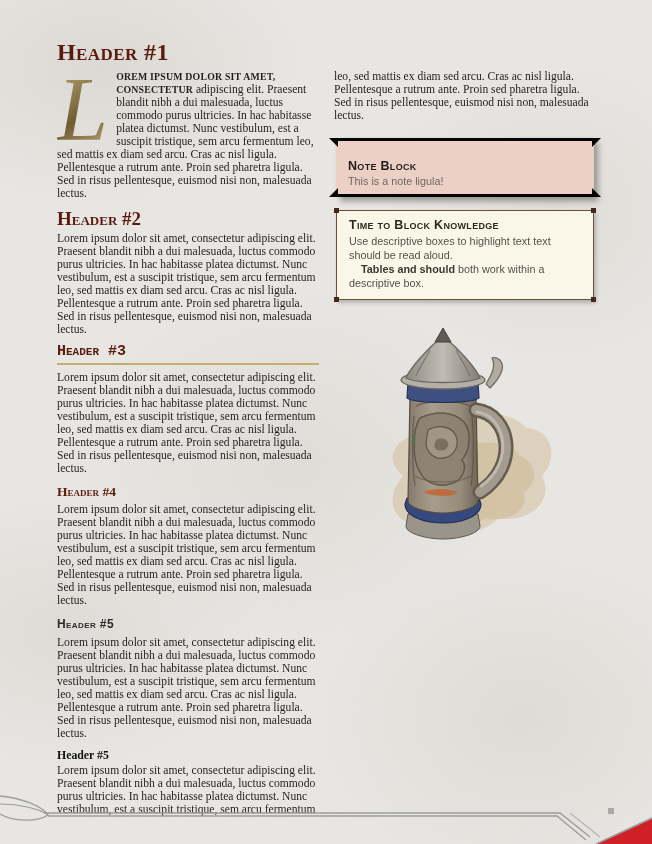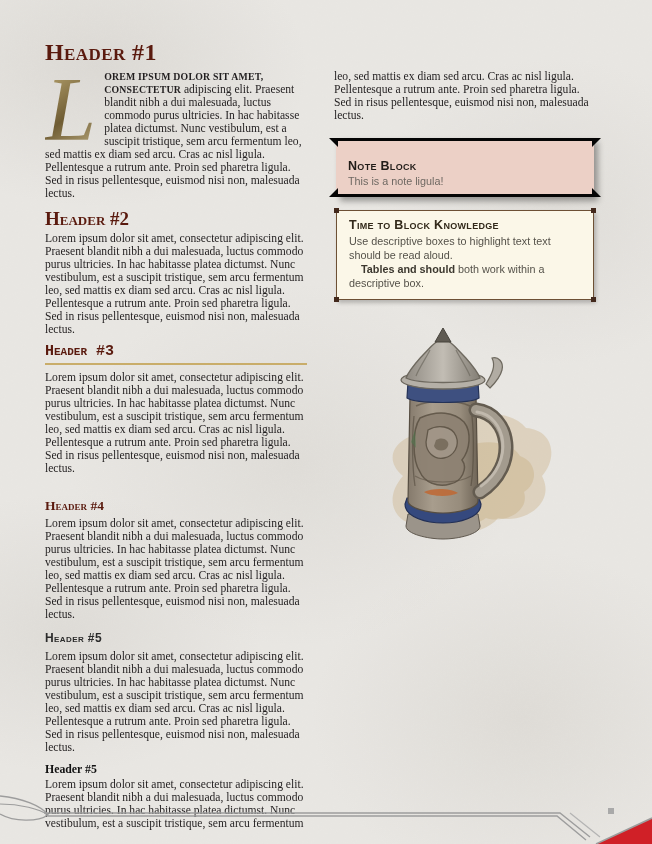--- a/index.html
+++ b/index.html
@@ -10,28 +10,28 @@
       radial-gradient(ellipse 300px 200px at 15% 8%, rgba(175,170,162,.22), transparent 70%),
       radial-gradient(ellipse 260px 220px at 85% 25%, rgba(182,177,170,.18), transparent 70%),
       radial-gradient(ellipse 320px 260px at 45% 55%, rgba(170,165,156,.15), transparent 70%),
       radial-gradient(ellipse 300px 240px at 80% 85%, rgba(176,170,160,.18), transparent 70%),
       radial-gradient(ellipse 280px 200px at 10% 75%, rgba(168,163,155,.16), transparent 70%),
       #e9e7e3;
   }
   .texture{position:absolute;inset:0;opacity:.5;pointer-events:none;}
 
   .col{position:absolute;top:40px;width:262px;}
-  .col-left{left:45px;}
+  .col-left{left:57px;}
   .col-right{left:334px;top:70px;}
 
   h1,h2,h3,h4{font-family:"Liberation Serif",serif;font-variant:small-caps;color:#5a1a0e;font-weight:700;margin:0;}
   h1{font-size:24px;line-height:1.02;margin-bottom:6px;letter-spacing:.4px;}
   h2{font-size:19px;line-height:1.05;margin:9px 0 3px;}
   h3{font-size:15px;line-height:1.1;margin:6px 0 6px;border-bottom:2px solid #c9ad6a;padding-bottom:2px;font-family:Liberation Mono, monospace;}
-  h4{font-size:13.5px;line-height:1.1;margin:24px 0 3px;}
+  h4{font-size:13.5px;line-height:1.1;margin:10px 0 3px;}
   h5{font-family:"Liberation Sans",sans-serif;font-variant:small-caps;font-weight:700;color:#2b2b2b;font-size:12px;margin:10px 0 5px;letter-spacing:.4px;}
   h6{font-family:"Liberation Serif",serif;font-weight:700;color:#121212;font-size:11.8px;margin:8px 0 1px;}
 
   p.body-text{font-size:11.6px;line-height:13px;color:#211e1f;margin:0 0 8px;}
   .lead{text-transform:uppercase;font-size:9.8px;font-weight:700;letter-spacing:.2px;}
   .dropcap{
     float:left;font-size:92px;line-height:.72;font-style:italic;font-weight:400;
     padding:6px 8px 0 0;
     background:linear-gradient(145deg,#ab9866 10%,#6f5c33 55%,#b7a77c 100%);
     -webkit-background-clip:text;background-clip:text;color:transparent;

